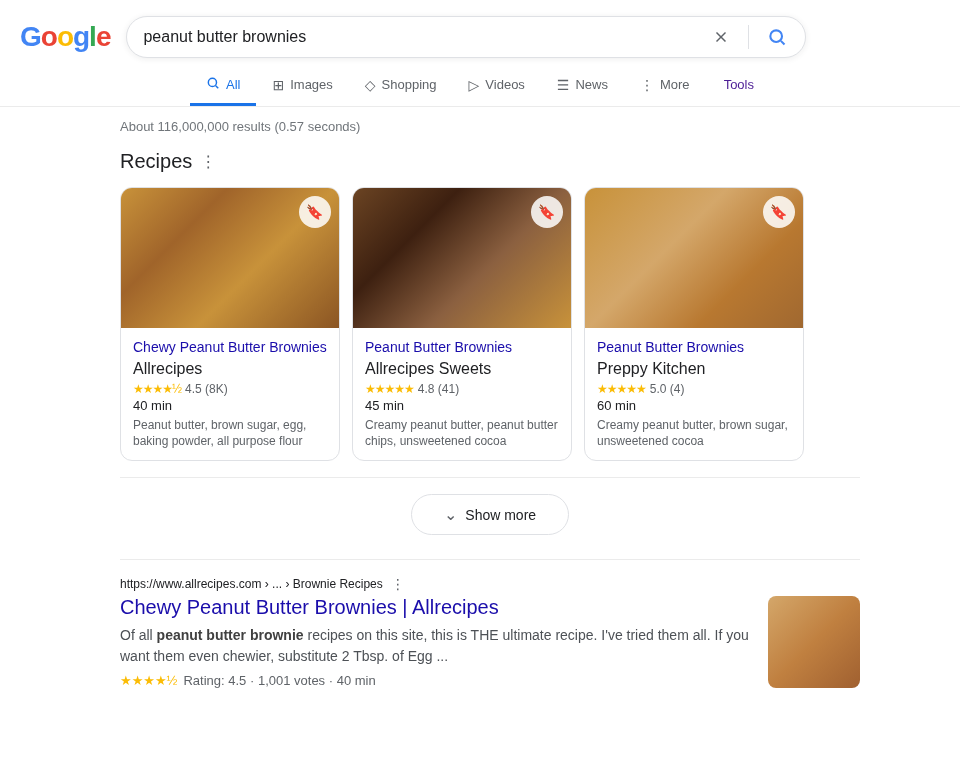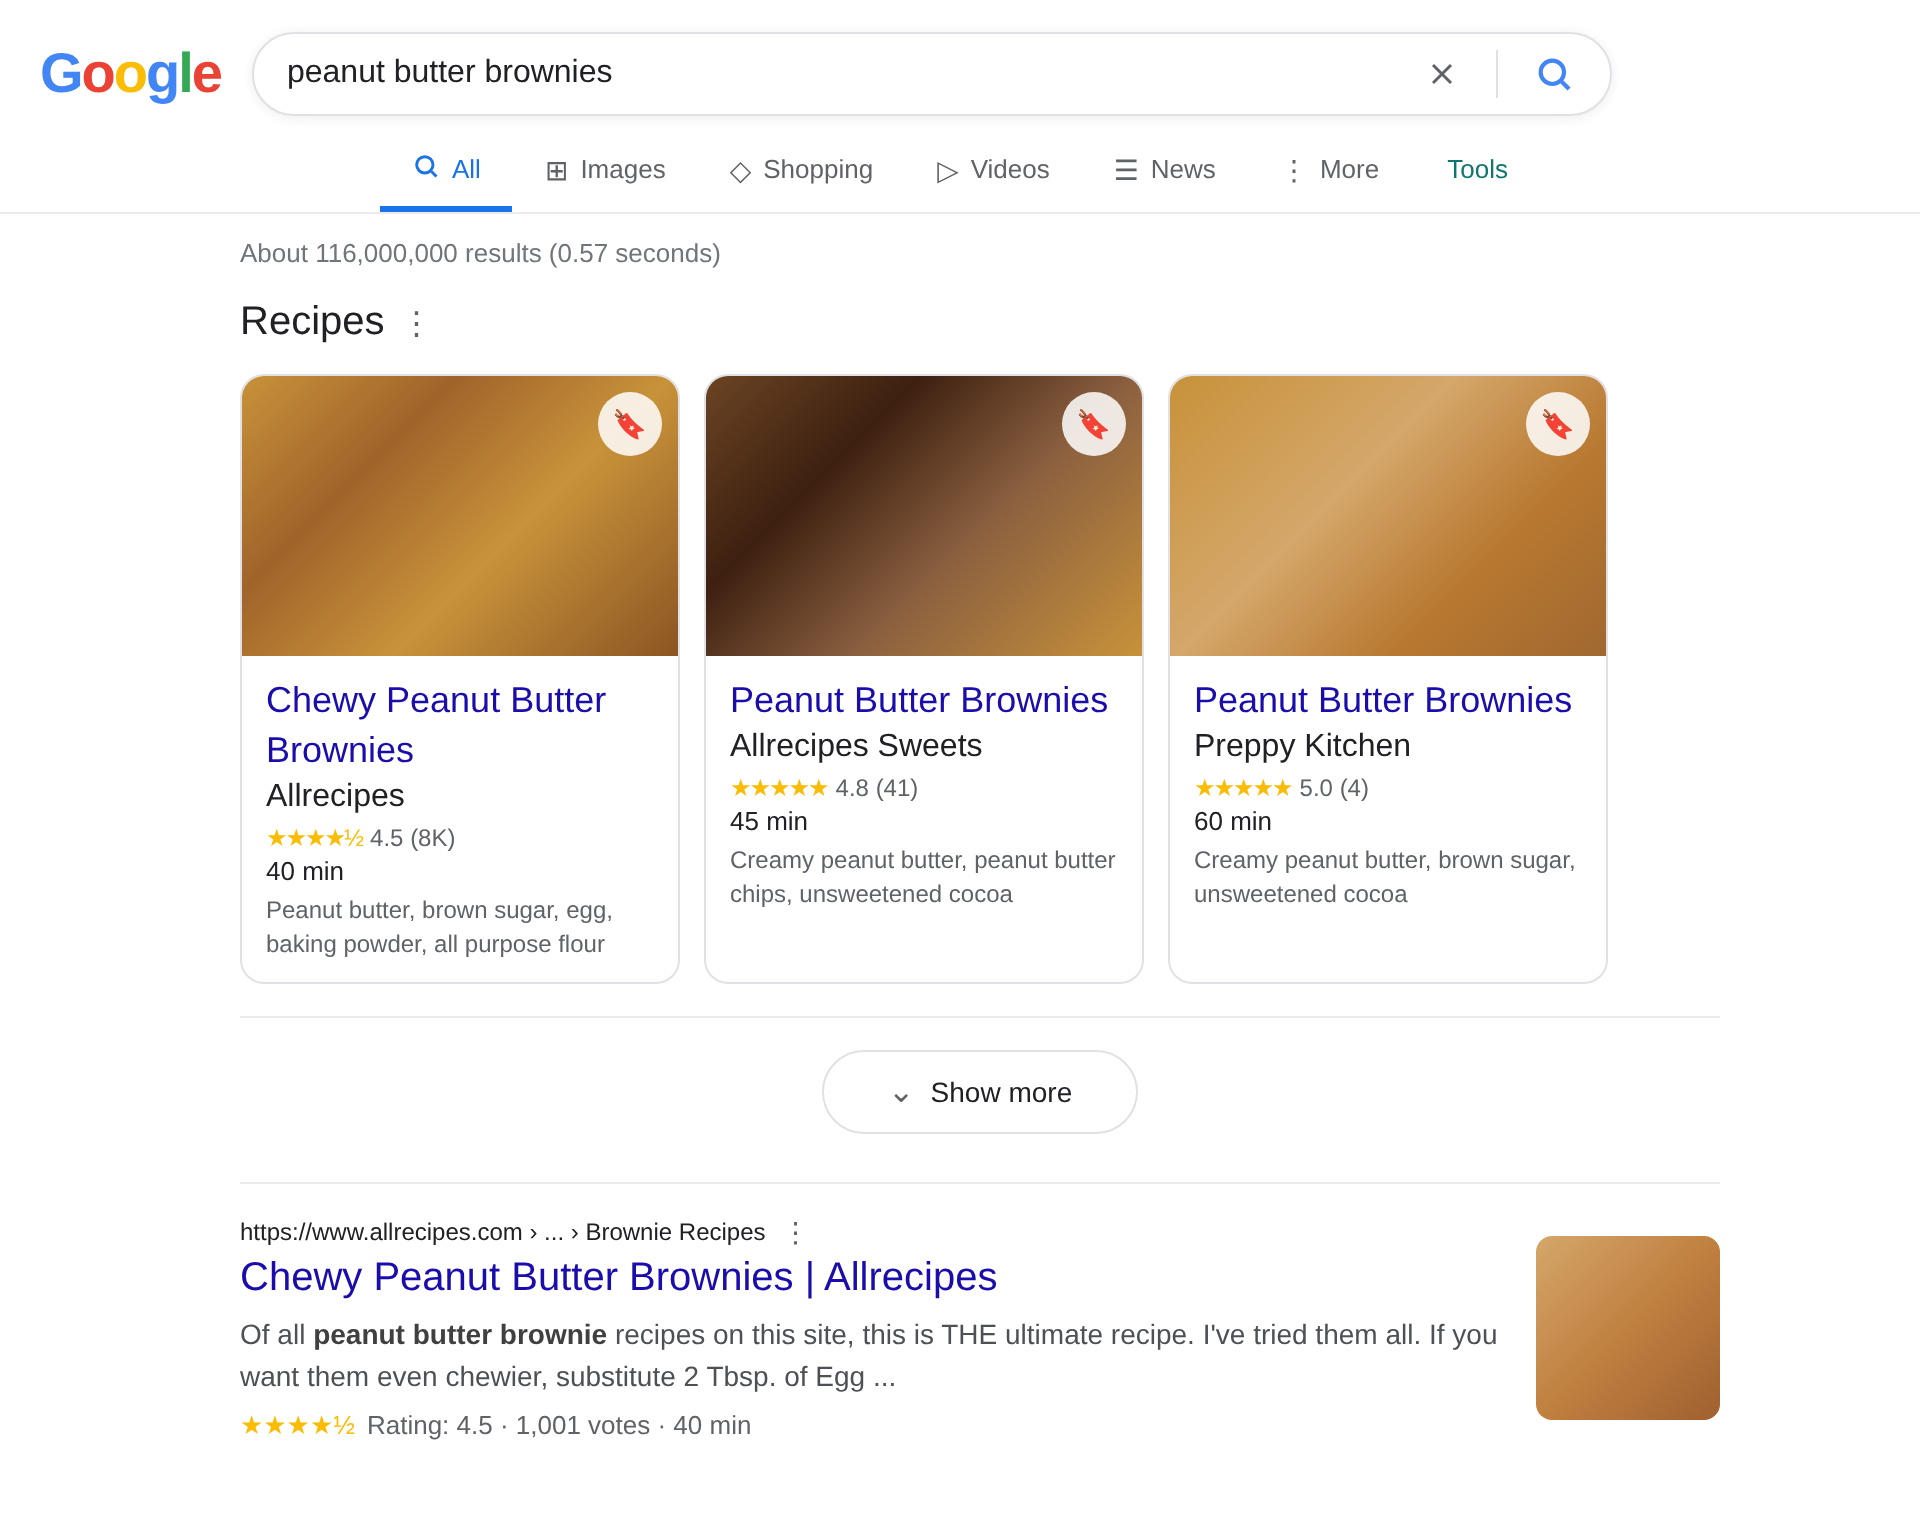--- a/index.html
+++ b/index.html
@@ -83,21 +83,21 @@
       text-decoration: none;
       white-space: nowrap;
     }
     .tab.active {
       color: #1a73e8;
       border-bottom: 3px solid #1a73e8;
     }
     .tab-icon { font-size: 14px; }
     .tools-tab {
       margin-left: auto;
-      color: #0f766e;
+      color: #4c1d95;
       font-size: 13px;
       padding: 10px 16px;
       cursor: pointer;
       border-bottom: 3px solid transparent;
     }
     
     .results-area {
       padding: 12px 20px 12px 120px;
       max-width: 880px;
     }
@@ -174,21 +174,21 @@
       display: flex;
       align-items: center;
       justify-content: center;
       font-size: 14px;
     }
     .recipe-info {
       padding: 10px 12px;
     }
     .recipe-name {
       color: #1a0dab;
-      font-size: 18px;
+      font-size: 14px;
       font-weight: 500;
       margin-bottom: 2px;
       line-height: 1.4;
     }
     .recipe-source {
       color: #202124;
       font-size: 16px;
       margin-bottom: 4px;
     }
     .recipe-rating {
@@ -240,21 +240,21 @@
     
     .divider {
       border: none;
       border-top: 1px solid #ebebeb;
       margin: 8px 0;
     }
     
     .search-result {
       display: flex;
       gap: 16px;
-      align-items: center;
+      align-items: flex-end;
       margin-top: 16px;
     }
     .result-main { flex: 1; }
     .result-url-line {
       display: flex;
       align-items: center;
       gap: 8px;
       margin-bottom: 4px;
     }
     .result-url {

